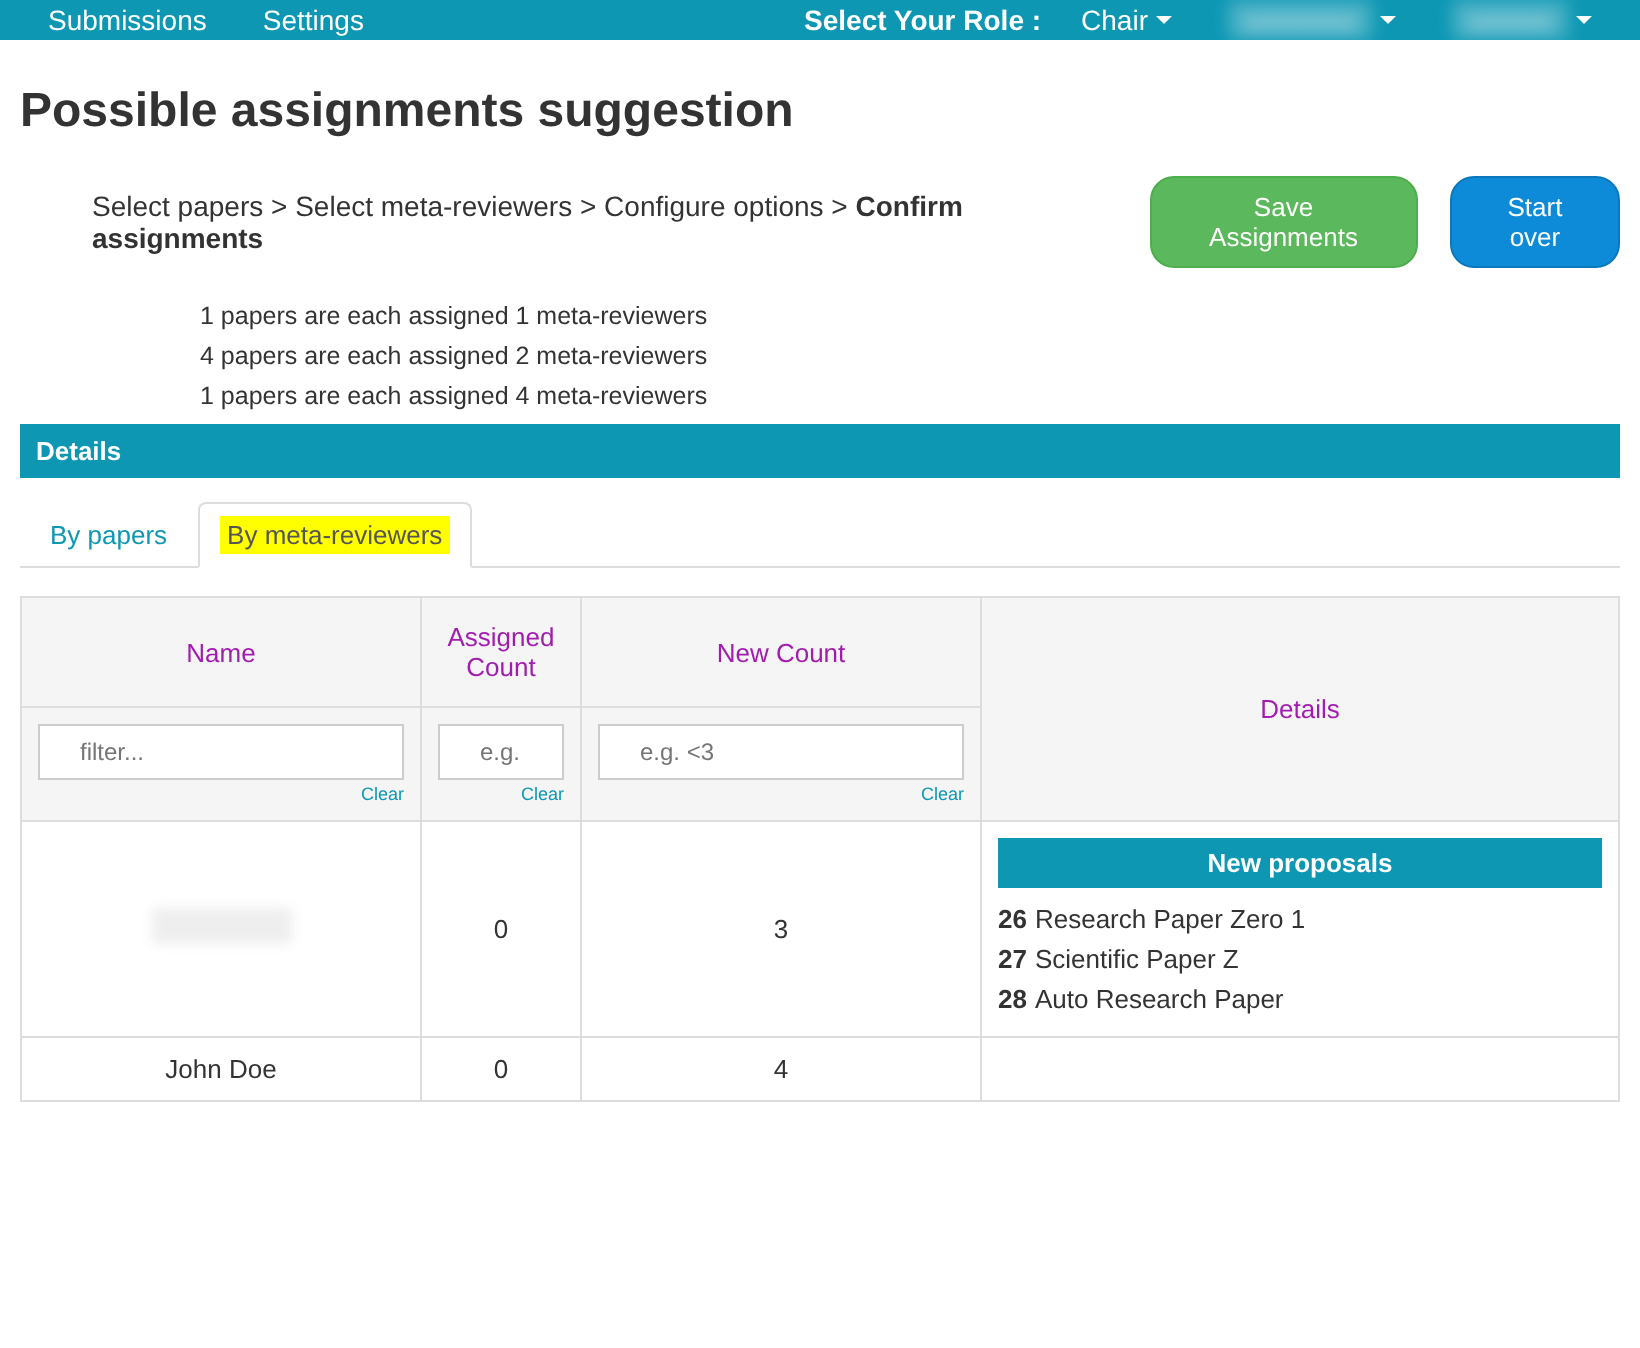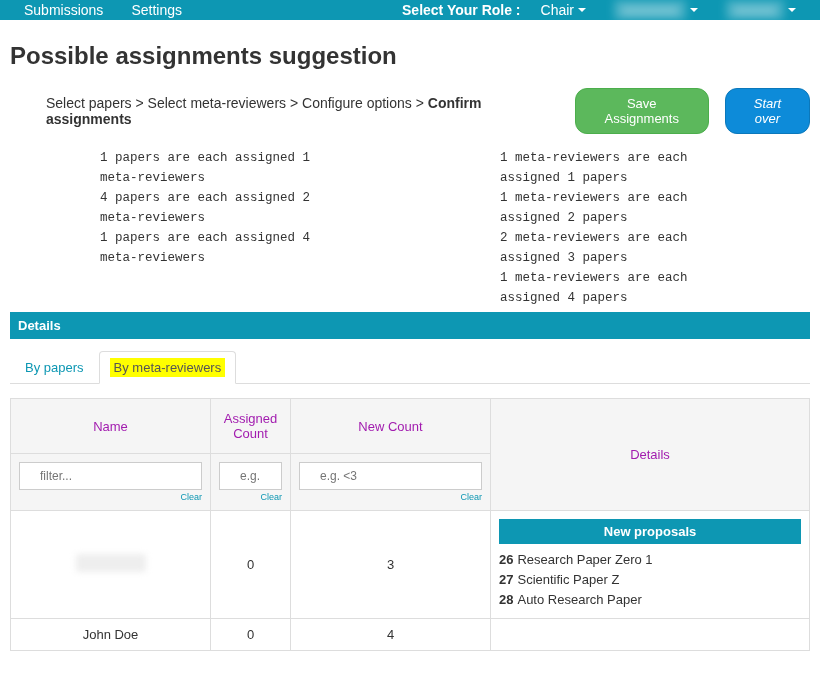--- a/index.html
+++ b/index.html
@@ -13,21 +13,21 @@
   .blur { filter: blur(4px); opacity: .8; background: rgba(255,255,255,.3); border-radius: 3px; padding: 2px 8px; }
   .container { padding: 10px; }
   h1.page-title { font-size: 24px; font-weight: bold; margin: 12px 0 18px 0; }
   .crumb-row { display: flex; align-items: center; gap: 8px; margin-bottom: 14px; }
   .crumbs { font-size: 14px; color: #333; margin-left: 36px; }
   .crumbs .active { font-weight: bold; }
   .btn { border: none; padding: 7px 14px; border-radius: 12px; color: #fff; font-size: 13px; cursor: pointer; }
   .btn-green { background: #5cb85c; border: 1px solid #4cae4c; }
   .btn-blue { background: #0d8bd9; border: 1px solid #0b78bb; }
   .section-bar { background: #0d97b3; color: #fff; font-weight: bold; padding: 6px 8px; font-size: 13px; margin-top: 4px; }
-  .summary-body { display: flex; padding: 0 0; font-family: Liberation Mono, monospace; }
+  .summary-body { display: flex; padding: 0 0; }
   .summary-col { flex: 1; padding: 0 60px 0 90px; }
   .summary-col .row { font-size: 12.5px; line-height: 20px; }
   .tabs { display: flex; border-bottom: 1px solid #ddd; margin: 12px 0 0 0; }
   .tab { padding: 8px 14px; font-size: 13px; cursor: pointer; border: 1px solid transparent; border-bottom: none; margin-bottom: -1px; }
   .tab.inactive { color: #0d97b3; }
   .tab.active { border: 1px solid #ddd; border-bottom: 1px solid #fff; border-radius: 4px 4px 0 0; color: #555; }
   .highlight { background: #ffff00; display:inline-block; padding: 2px 4px; margin: -2px -4px; }
   table.grid { width: 100%; border-collapse: collapse; margin-top: 14px; border: 1px solid #ddd; table-layout: fixed; }
   table.grid th { background: #f5f5f5; font-weight: normal; color: #a21caf; font-size: 13px; padding: 12px 6px; border: 1px solid #ddd; text-align: center; }
   table.grid td { border: 1px solid #ddd; padding: 8px; vertical-align: middle; text-align: center; font-size: 13px; }
@@ -70,34 +70,28 @@
 
   <div class="crumb-row">
     <div class="crumbs">
       <span>Select papers</span> &gt;
       <span>Select meta-reviewers</span> &gt;
       <span>Configure options</span> &gt;
       <span class="active">Confirm assignments</span>
     </div>
     <div class="spacer" style="flex:1"></div>
     <button class="btn btn-green">Save Assignments</button>
-    <button class="btn btn-blue" style="margin-left:8px;font-style:italic;">Start over</button>
+    <button class="btn btn-blue" style="margin-left:8px;">Start over</button>
   </div>
 
   <div class="summary-body">
     <div class="summary-col" id="sum-left">
         <div class="row">1 papers are each assigned 1 meta-reviewers</div>
         <div class="row">4 papers are each assigned 2 meta-reviewers</div>
         <div class="row">1 papers are each assigned 4 meta-reviewers</div>
-      </div>
-    <div class="summary-col" id="sum-right">
-        <div class="row">1 meta-reviewers are each assigned 1 papers</div>
-        <div class="row">1 meta-reviewers are each assigned 2 papers</div>
-        <div class="row">2 meta-reviewers are each assigned 3 papers</div>
-        <div class="row">1 meta-reviewers are each assigned 4 papers</div>
       </div>
   </div>
 
   <div class="section-bar">Details</div>
 
   <div class="tabs">
     <div class="tab inactive">By papers</div>
     <div class="tab active"><span class="highlight">By meta-reviewers</span></div>
   </div>
 

